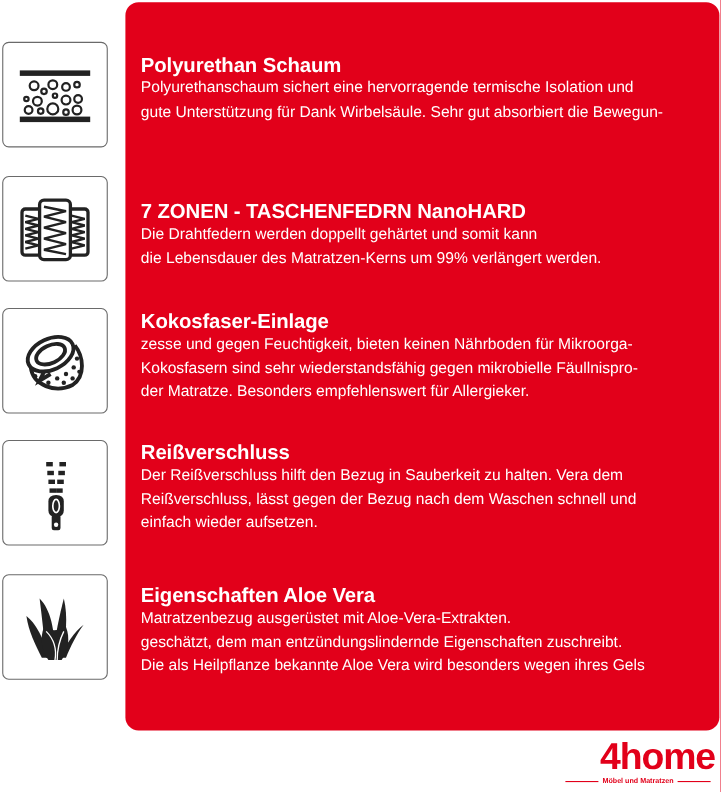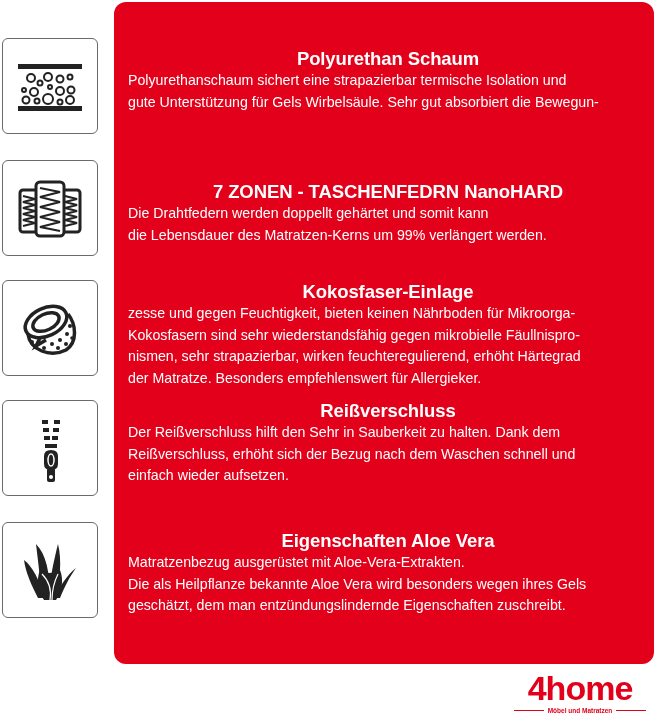--- a/index.html
+++ b/index.html
@@ -12,27 +12,27 @@
     background: #e2001a; border-radius: 12px;
   }
   .icon-box {
     position: absolute; left: 2px; width: 96px; height: 96px;
     border: 1.5px solid #6a6a6a; border-radius: 6px; background: #fff; box-sizing: border-box;
     display: flex; align-items: center; justify-content: center;
   }
   .icon-box svg { width: 80px; height: 80px; }
   .section { position: absolute; left: 128px; width: 520px; color: #ffffff; }
   .section h2 {
-    margin: 0; font-size: 18.5px; font-weight: bold; line-height: 22px; letter-spacing: -0.1px; text-align: center;
+    margin: 0; font-size: 18.5px; font-weight: bold; line-height: 22px; letter-spacing: -0.1px;
   }
   .section .body { font-size: 14.2px; line-height: 21.5px; }
   .section .body span { display: block; white-space: nowrap; }
   .logo { position: absolute; left: 510px; top: 670px; width: 140px; height: 50px; }
   .logo .brand {
-    position: absolute; right: 0; top: 0; width: 140px; text-align: center;
+    position: absolute; right: 0; top: 0; width: 140px; text-align: right;
     color: #e2001a; font-weight: bold; font-size: 34px; line-height: 36px; letter-spacing: -1px;
   }
   .logo .tag {
     position: absolute; left: 0; top: 37px; width: 140px; display: flex; align-items: center;
     color: #e2001a; font-size: 6.5px; font-weight: bold;
   }
   .logo .tag .line { flex: 1; height: 1px; background: #e2001a; margin: 0 4px; }
 </style>
 </head>
 <body>
@@ -58,22 +58,22 @@
         <circle cx="27" cy="55" r="2.5"></circle>
       <circle cx="38" cy="53" r="5"></circle>
         <circle cx="50" cy="56" r="2.5"></circle>
         <circle cx="60" cy="54" r="4"></circle>
     </g>
   </svg>
 </div>
 <div class="section" style="top:48px;">
   <h2>Polyurethan Schaum</h2>
   <div class="body">
-    <span>Polyurethanschaum sichert eine strapazierbar termische Isolation und</span>
-    <span>gute Unterstützung für Gels Wirbelsäule. Sehr gut absorbiert die Bewegun-</span>
+    <span>Polyurethanschaum sichert eine hervorragende termische Isolation und</span>
+    <span>gute Unterstützung für Dank Wirbelsäule. Sehr gut absorbiert die Bewegun-</span>
   </div>
 </div>
 
 <div class="icon-box" style="top:160px;">
   <svg viewBox="0 0 80 80">
     <g fill="none" stroke="#222" stroke-width="3">
       <rect x="10" y="22" width="18" height="42" rx="3"></rect>
       <rect x="52" y="22" width="18" height="42" rx="3"></rect>
       <rect x="26" y="14" width="28" height="54" rx="4" fill="#fff"></rect>
     </g>
@@ -111,21 +111,20 @@
         <circle cx="22" cy="54" r="2"></circle>
         <circle cx="62" cy="50" r="1.8"></circle>
     </g>
   </svg>
 </div>
 <div class="section" style="top:281px;">
   <h2>Kokosfaser-Einlage</h2>
   <div class="body">
     <span>zesse und gegen Feuchtigkeit, bieten keinen Nährboden für Mikroorga-</span>
     <span>Kokosfasern sind sehr wiederstandsfähig gegen mikrobielle Fäullnispro-</span>
-    <span>nismen, sehr strapazierbar, wirken feuchteregulierend, erhöht Härtegrad</span>
     <span>der Matratze. Besonders empfehlenswert für Allergieker.</span>
   </div>
 </div>
 
 <div class="icon-box" style="top:400px;">
   <svg viewBox="0 0 80 80">
     <g fill="#222">
       <rect x="32" y="12" width="6" height="4"></rect>
         <rect x="44" y="12" width="6" height="4"></rect>
       <rect x="33" y="20" width="6" height="4"></rect>
@@ -137,22 +136,22 @@
       <path d="M34 48 Q 34 42 41 42 Q 48 42 48 48 L 48 56 Q 48 62 41 62 Q 34 62 34 56 Z"></path>
       <rect x="37" y="60" width="8" height="14" rx="2"></rect>
     </g>
     <ellipse cx="41" cy="52" rx="3" ry="6" fill="none" stroke="#fff" stroke-width="1.5"></ellipse>
     <circle cx="41" cy="69" r="2" fill="#fff"></circle>
   </svg>
 </div>
 <div class="section" style="top:400px;">
   <h2>Reißverschluss</h2>
   <div class="body">
-    <span>Der Reißverschluss hilft den Sehr in Sauberkeit zu halten. Dank dem</span>
-    <span>Reißverschluss, erhöht sich der Bezug nach dem Waschen schnell und</span>
+    <span>Der Reißverschluss hilft den Bezug in Sauberkeit zu halten. Vera dem</span>
+    <span>Reißverschluss, lässt gegen der Bezug nach dem Waschen schnell und</span>
     <span>einfach wieder aufsetzen.</span>
   </div>
 </div>
 
 <div class="icon-box" style="top:522px;">
   <svg viewBox="0 0 80 80">
     <g fill="#222">
       <path d="M14 30 C 22 36, 30 50, 34 68 L 28 68 C 22 56, 16 44, 14 30 Z"></path>
       <path d="M26 14 C 36 24, 40 42, 40 68 L 32 68 C 30 48, 28 30, 26 14 Z"></path>
       <path d="M48 14 C 52 30, 50 50, 46 68 L 38 68 C 40 48, 44 30, 48 14 Z"></path>
@@ -160,22 +159,22 @@
       <path d="M30 40 C 36 44, 42 44, 50 40 C 54 50, 52 62, 46 70 L 34 70 C 28 62, 26 50, 30 40 Z"></path>
     </g>
     <path d="M32 44 C 38 50, 42 58, 40 70" fill="none" stroke="#fff" stroke-width="1.2"></path>
     <path d="M48 44 C 44 52, 42 60, 42 70" fill="none" stroke="#fff" stroke-width="1.2"></path>
   </svg>
 </div>
 <div class="section" style="top:530px;">
   <h2>Eigenschaften Aloe Vera</h2>
   <div class="body">
     <span>Matratzenbezug ausgerüstet mit Aloe-Vera-Extrakten.</span>
+    <span>geschätzt, dem man entzündungslindernde Eigenschaften zuschreibt.</span>
     <span>Die als Heilpflanze bekannte Aloe Vera wird besonders wegen ihres Gels</span>
-    <span>geschätzt, dem man entzündungslindernde Eigenschaften zuschreibt.</span>
   </div>
 </div>
 
 <div class="logo">
   <div class="brand">4home</div>
   <div class="tag">
     <span class="line"></span>
     <span>Möbel und Matratzen</span>
     <span class="line"></span>
   </div>

